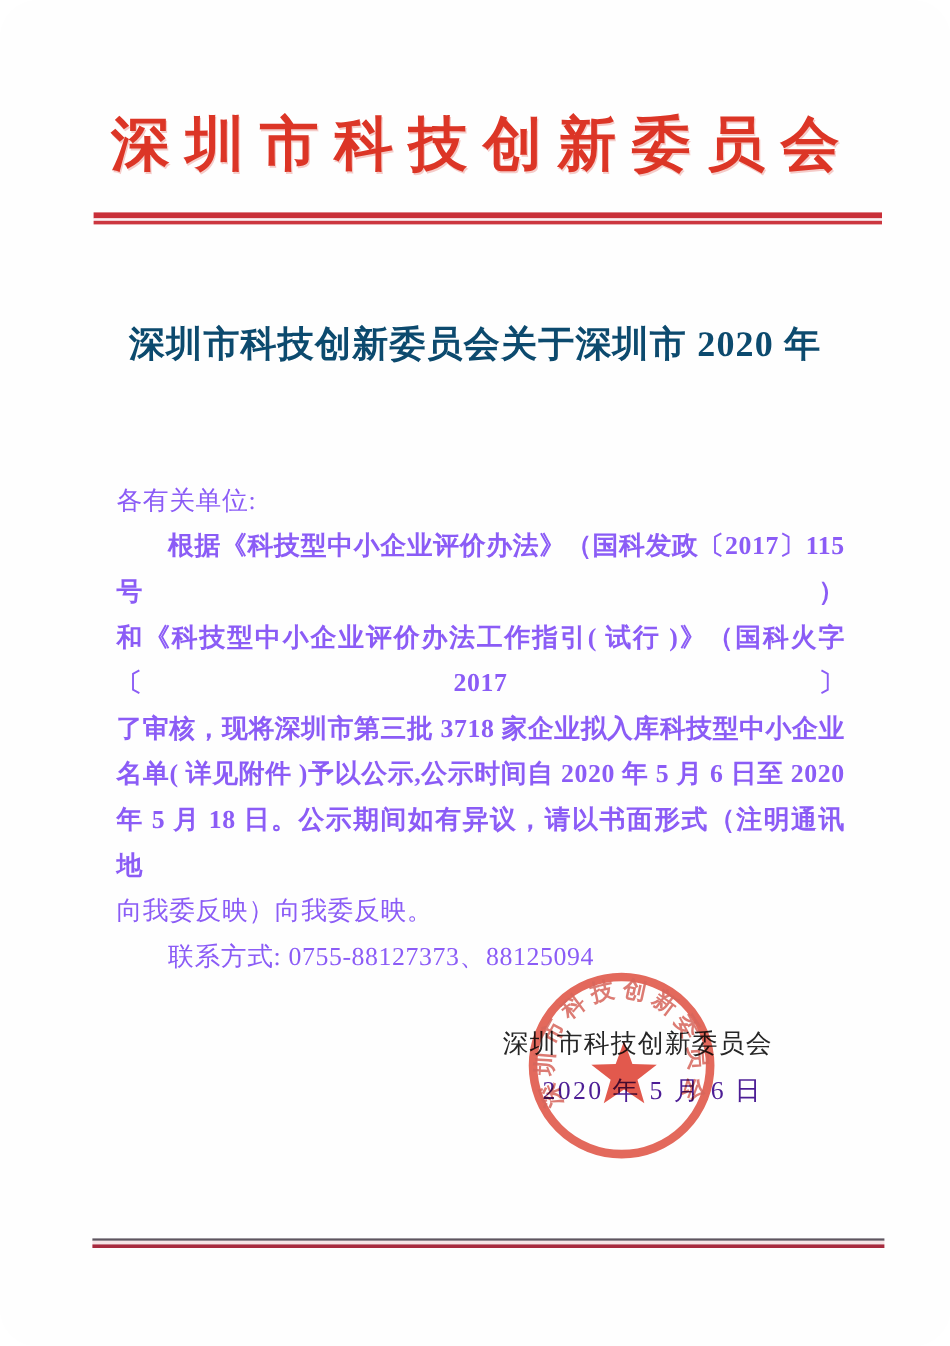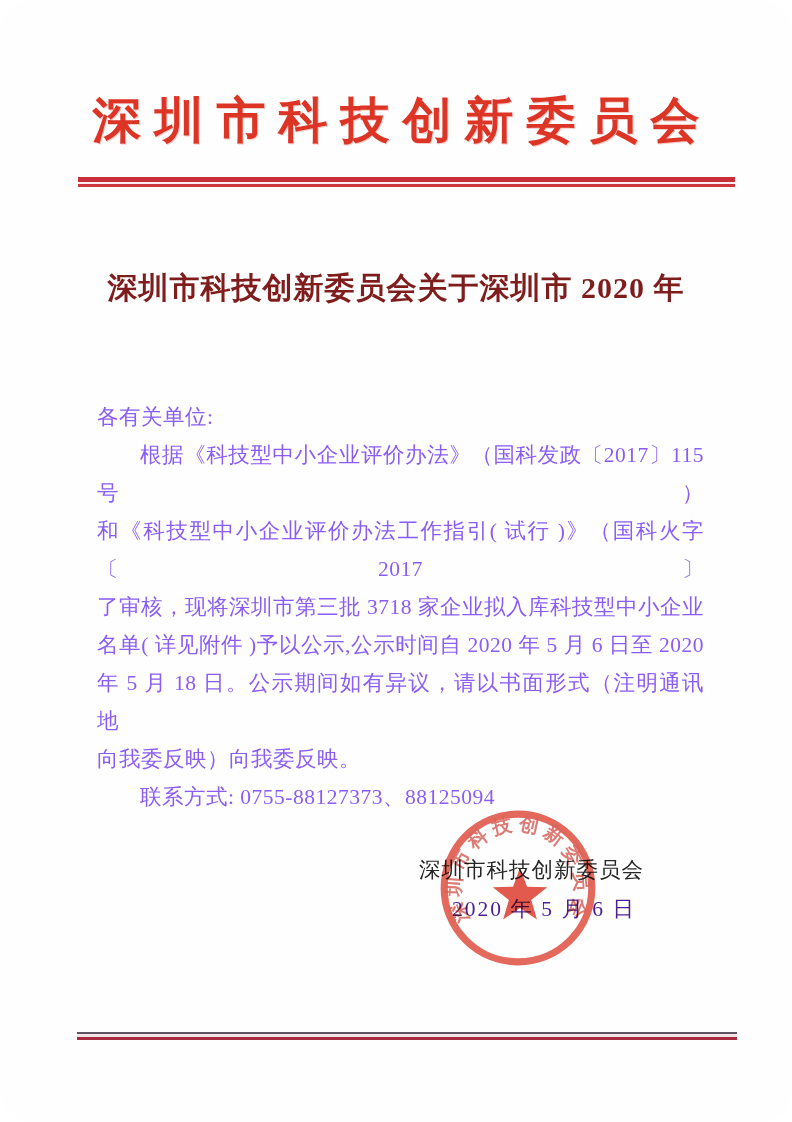--- a/index.html
+++ b/index.html
@@ -30,33 +30,33 @@
     position: absolute; top: 177px; left: 78px; width: 657px;
   }
   .head-rule .thick { height: 5px; background: #c92f38; }
   .head-rule .gap   { height: 2px; background: #fbeef0; }
   .head-rule .thin  { height: 2.5px; background: #cc3740; }
   
   .doc-title {
     position: absolute; top: 267px; left: 0; width: 100%;
     text-align: center;
     font-size: 30px; line-height: 42px; font-weight: 700;
-    color: #7f1d1d;
+    color: #0c4a6e;
     letter-spacing: 1px;
   }
   
   .body-text {
     position: absolute; top: 398px; left: 97px; width: 607px;
     font-size: 21.5px; line-height: 38px;
     color: #8b5cf6;
     letter-spacing: 0.5px;
   }
   .body-text .line { white-space: nowrap; }
   .body-text .indent { text-indent: 2em; }
-  .body-text .fill { text-align: justify; text-align-last: justify; white-space: normal; }
+  .body-text .fill { text-align: justify; text-align-last: justify; white-space: normal; font-weight: bold; }
   .attachment {
     position: absolute; top: 776px; left: 97px; width: 607px;
     font-size: 21.5px; line-height: 34px;
     text-indent: 2em; color: #2a2a2a; letter-spacing: 0.5px;
     white-space: nowrap;
   }
   
   .sig-org {
     position: absolute; top: 855px; left: 419px;
     font-size: 21.5px; color: #262626; letter-spacing: 1px;

